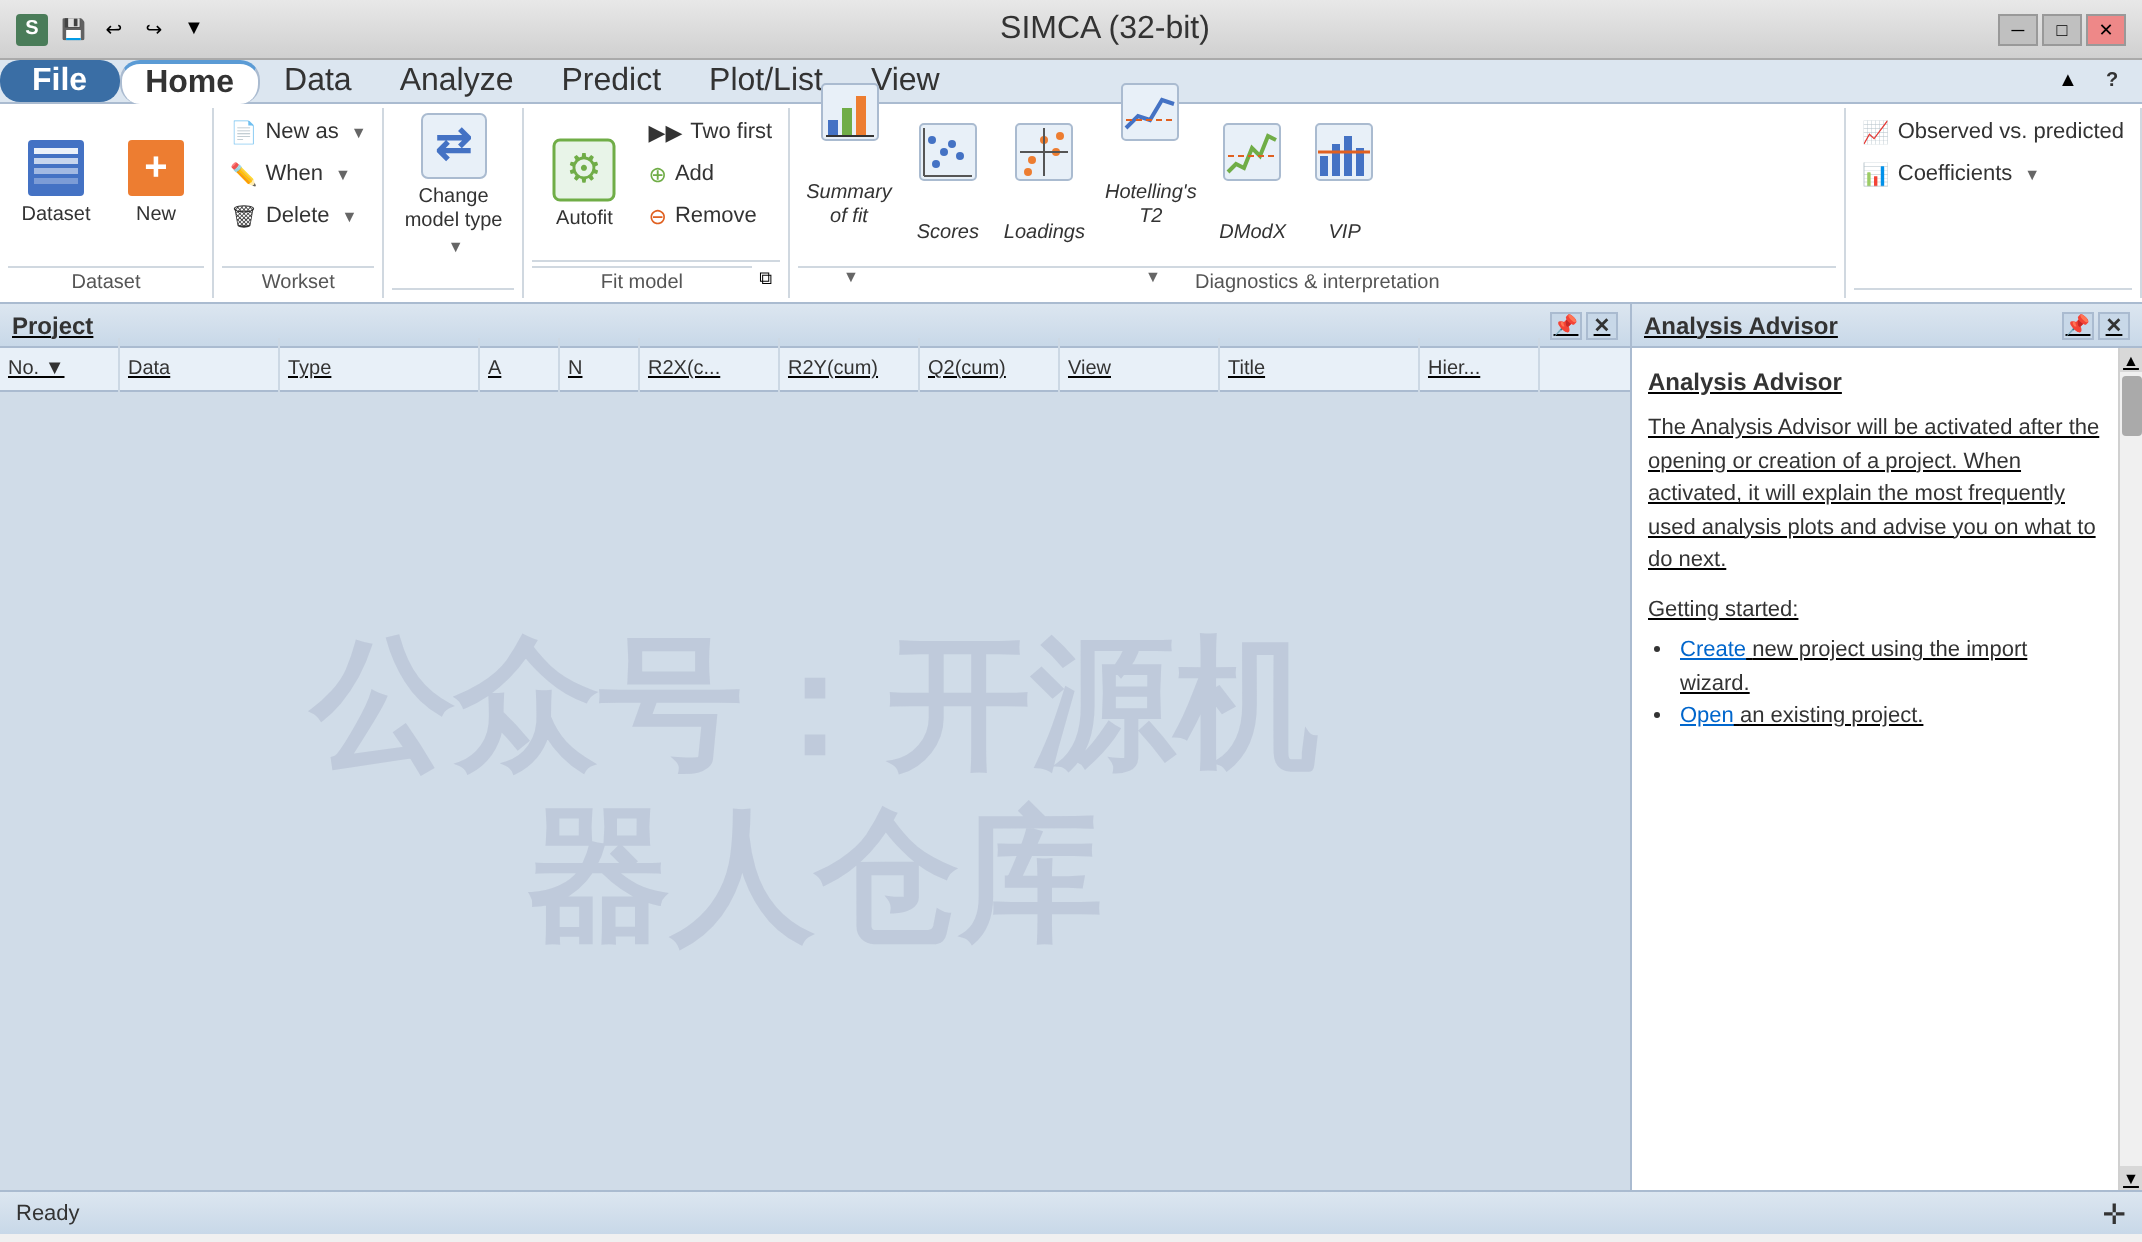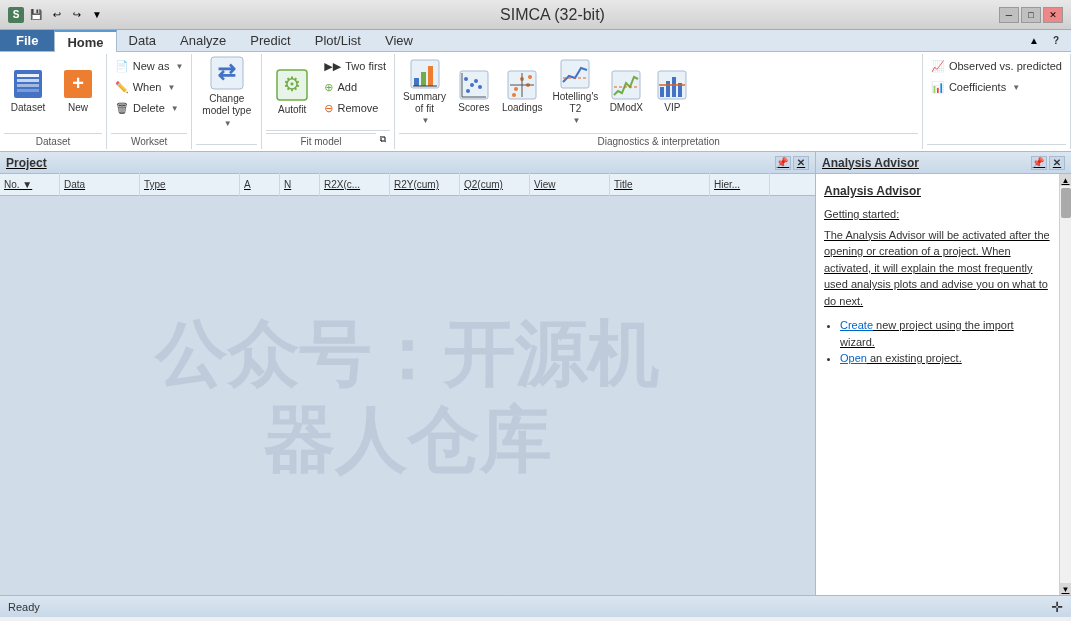--- a/index.html
+++ b/index.html
@@ -28,23 +28,24 @@
       height: 22px;
       background: #dce6f0;
       display: flex;
       align-items: stretch;
       border-bottom: 1px solid #aabbd0;
     }
     .menu-item {
       padding: 0 12px;
       display: flex;
       align-items: center;
-      font-size: 13px;
+      font-size: 16px;
       cursor: pointer;
       color: #333;
+      border-radius: 10px;
     }
     .menu-item.active {
       background: white;
       border-top: 2px solid #5b9bd5;
       border-left: 1px solid #aabbd0;
       border-right: 1px solid #aabbd0;
       margin-bottom: -1px;
       font-weight: bold;
     }
     .menu-right { margin-left: auto; display: flex; align-items: center; gap: 4px; padding-right: 6px; }
@@ -249,21 +250,21 @@
     
     .autofit-btn {
       display: flex; flex-direction: column; align-items: center; justify-content: center;
       padding: 4px 8px; cursor: pointer; border-radius: 3px; height: 70px; gap: 2px; min-width: 52px;
     }
 
     .fit-model-expand { font-size: 9px; cursor: pointer; padding: 2px 4px; }
 
     .overview-btn {
       display: flex; flex-direction: column; align-items: center; justify-content: center;
-      padding: 4px 4px; cursor: pointer; border-radius: 3px; height: 70px; gap: 1px; min-width: 44px;
+      padding: 4px 4px; cursor: pointer; border-radius: 3px; height: 70px; gap: 19px; min-width: 44px; font-style: italic;
     }
     .overview-btn .label { font-size: 10px; text-align: center; color: #333; line-height: 1.2; }
 
     
     .svg-icon { display: flex; align-items: center; justify-content: center; }
 
   </style>
 </head>
 <body>
 
@@ -545,22 +546,22 @@
     <div class="advisor-title-bar">
       <span>Analysis Advisor</span>
       <div class="advisor-title-controls">
         <div class="panel-title-btn">📌</div>
         <div class="panel-title-btn">✕</div>
       </div>
     </div>
     <div style="display:flex;flex:1;overflow:hidden;">
       <div class="advisor-content">
         <h3>Analysis Advisor</h3>
+        <p style="margin-bottom:8px;">The Analysis Advisor will be activated after the opening or creation of a project. When activated, it will explain the most frequently used analysis plots and advise you on what to do next.</p>
         <p style="margin-bottom:4px;">Getting started:</p>
-        <p style="margin-bottom:8px;">The Analysis Advisor will be activated after the opening or creation of a project. When activated, it will explain the most frequently used analysis plots and advise you on what to do next.</p>
         <ul style="list-style:disc;padding-left:16px;">
           <li>
             <a class="advisor-link">Create</a>
             <span> new project using the import wizard.</span>
           </li>
           <li>
             <a class="advisor-link">Open</a>
             <span> an existing project.</span>
           </li>
         </ul>

